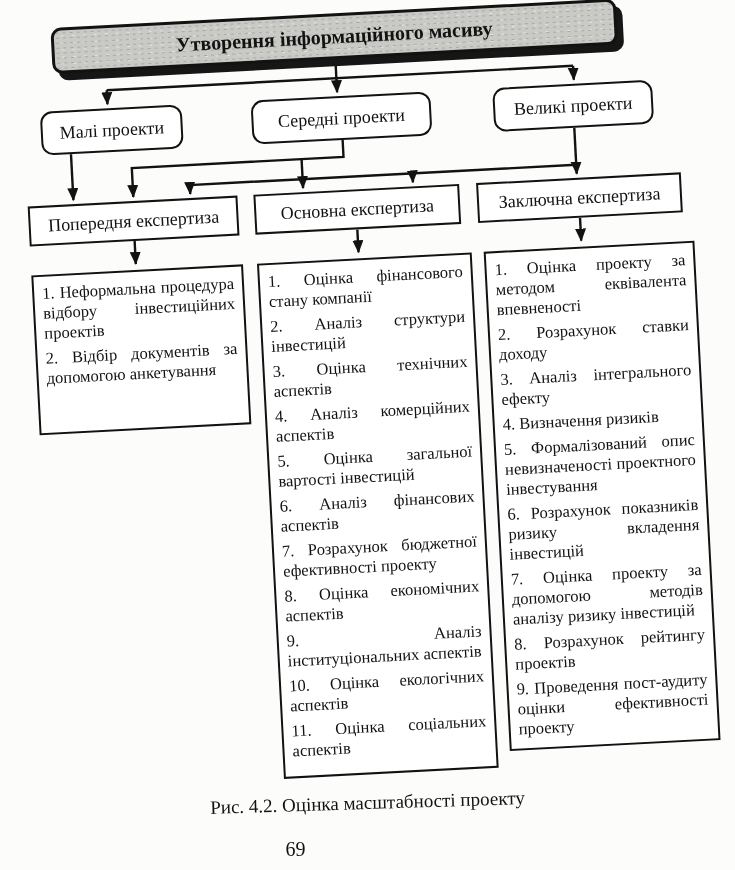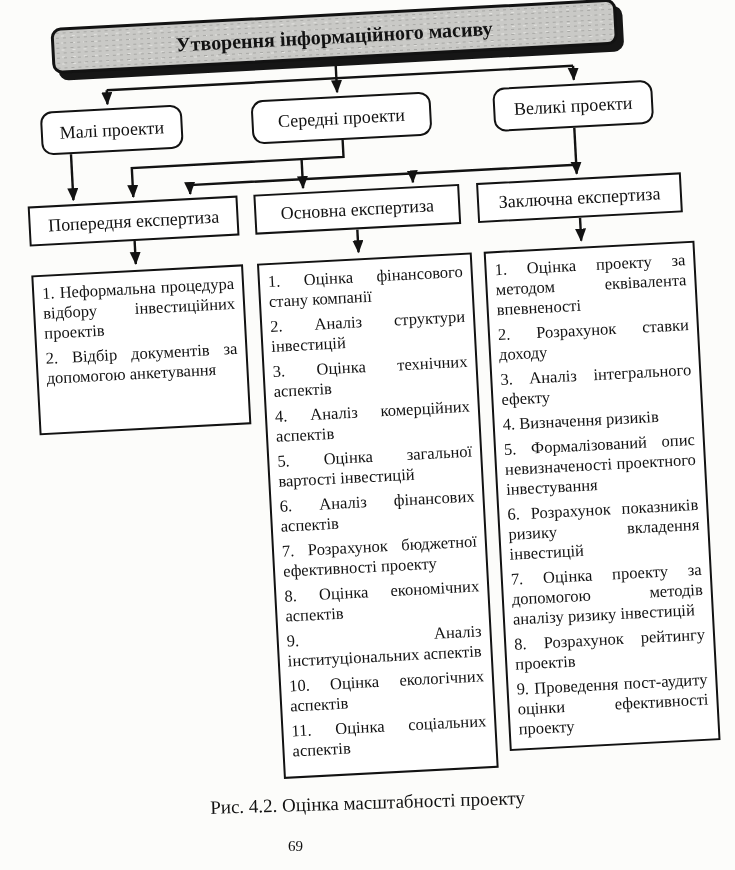--- a/index.html
+++ b/index.html
@@ -77,21 +77,21 @@
   .list-pre{left:38px;top:258px;width:212px;height:160px;}
   .list-main{left:264px;top:258px;width:215px;height:516px;}
   .list-final{left:491px;top:258px;width:211px;height:500px;}
   .caption{
     position:absolute;left:0;top:792px;width:735px;
     text-align:center;font-size:19px;
     transform:rotate(-1.8deg);
   }
   .pageno{
     position:absolute;left:0;top:838px;width:591px;
-    text-align:center;font-size:15px;
+    text-align:center;font-size:20px;
   }
 </style>
 </head>
 <body>
 
 <div class="page">
   <div class="diagram">
 
     <svg class="wires" width="735" height="790" viewBox="0 0 735 790" aria-hidden="true">
       <defs>

